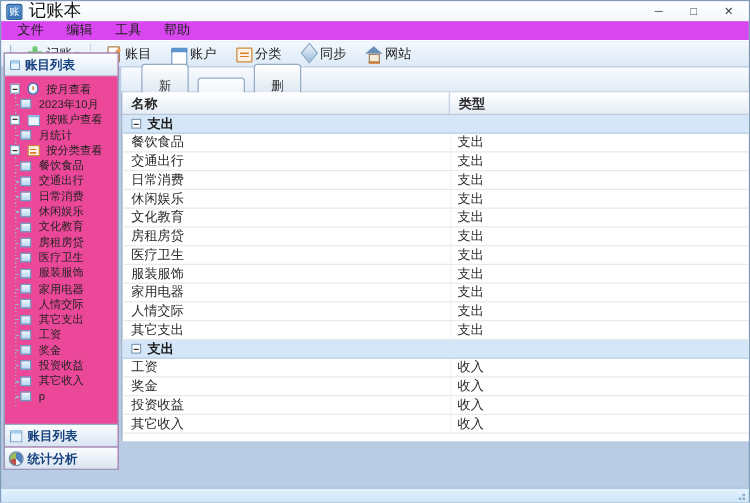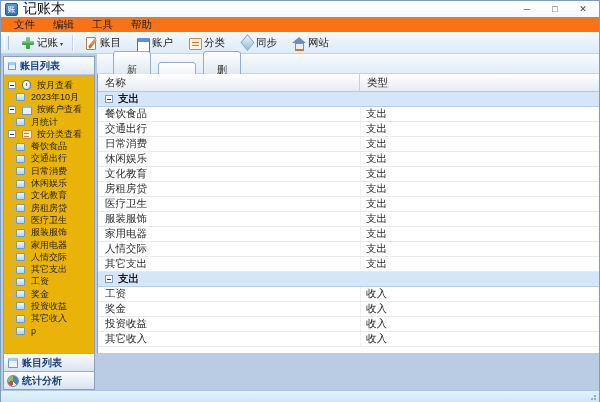--- a/index.html
+++ b/index.html
@@ -8,21 +8,21 @@
 
   
   .titlebar{position:absolute;top:0;left:0;right:0;height:16px;background:linear-gradient(#ffffff,#f4f8fc);display:flex;align-items:center;}
   .appicon{width:11px;height:11px;margin:0 5px 0 4px;background:linear-gradient(#5a93cc,#2f6fb3);border:1px solid #275f9c;border-radius:2px;color:#fff;font-size:8px;line-height:11px;text-align:center;flex:none;}
   .title{font-size:14px;color:#111;}
   .wspace{flex:1;}
   .wbtn{width:28px;height:15px;display:flex;align-items:center;justify-content:center;font-size:9px;color:#444;cursor:default;}
   .wbtn.close{margin-right:2px;}
 
   
-  .menubar{position:absolute;top:16px;left:0;right:0;height:15px;background:#f97316;display:flex;align-items:center;padding-left:4px;text-align:right;}
+  .menubar{position:absolute;top:16px;left:0;right:0;height:15px;background:#d946ef;display:flex;align-items:center;padding-left:4px;text-align:right;}
   .menu-item{font-size:10.5px;color:#222;padding:0 9px;height:15px;line-height:15px;}
 
   
   .toolbar{position:absolute;top:31px;left:0;right:0;height:22px;background:linear-gradient(#f3f8fd,#ddeaf7);border-top:1px solid #fff;border-bottom:1px solid #c2d4e8;box-sizing:border-box;display:flex;align-items:center;padding-left:2px;}
   .grip{width:3px;height:14px;border-left:1px solid #ffffff;border-right:1px solid #a9bed6;margin:0 4px 0 1px;flex:none;}
   .tool-btn{display:flex;align-items:center;gap:1px;padding:0 7px;height:20px;font-size:10.5px;color:#222;}
   .caret{font-size:6px;color:#345;margin-left:1px;}
   .tsep{width:1px;height:16px;background:#c3d4e6;border-right:1px solid #fff;margin:0 2px;flex:none;}
 
   
@@ -46,21 +46,21 @@
   .puzzle-icon::before{content:'';position:absolute;left:1px;top:3px;width:9px;height:7px;background:linear-gradient(#8cc978,#4e9a3c);border:1px solid #3f8030;border-radius:1px;}
   .puzzle-icon::after{content:'';position:absolute;left:4px;top:0;width:3px;height:3px;border-radius:50%;background:#6ab353;border:1px solid #3f8030;}
   .clock-icon::before{content:'';position:absolute;inset:0;border-radius:50%;background:radial-gradient(circle at 35% 30%,#ffffff 40%,#cfe4f4 75%);border:1px solid #3a76b4;box-sizing:border-box;}
   .clock-icon::after{content:'';position:absolute;left:4px;top:3px;width:1px;height:3px;background:#c05818;}
   .window-icon::before{content:'';position:absolute;left:0;top:1px;width:8px;height:6px;background:#eaf4fc;border:1px solid #6f9ac2;border-top:2px solid #8fb9de;border-radius:1px;}
   .list-icon::before{content:'';position:absolute;left:0;top:1px;width:8px;height:7px;background:#fdf2e4;border:1px solid #cc8a3e;border-radius:1px;}
   .list-icon::after{content:'';position:absolute;left:2px;top:4px;width:5px;height:4px;background:repeating-linear-gradient(to bottom,#d97b2e 0 1px,transparent 1px 3px);}
   .box-icon::before{content:'';position:absolute;left:0;top:1px;width:7px;height:6px;background:linear-gradient(#f0f8fd,#b4d6ee);border:1px solid #6f9ac2;border-radius:1px;}
 
   
-  .sidebar{position:absolute;left:2px;top:55px;width:92px;height:334px;background:#eab308;border:1px solid #8ca0bc;box-sizing:border-box;display:flex;flex-direction:column;}
+  .sidebar{position:absolute;left:2px;top:41px;width:92px;height:334px;background:#ec4899;border:1px solid #8ca0bc;box-sizing:border-box;display:flex;flex-direction:column;}
   .sb-header{height:17px;flex:none;background:linear-gradient(#fcfeff,#ddeaf6);border-bottom:1px solid #b9c9da;display:flex;align-items:center;gap:3px;padding-left:3px;font-size:10px;font-weight:bold;color:#17427e;}
   .tree{flex:1;overflow:hidden;position:relative;padding-top:4px;font-size:9px;color:#222;}
   .spine{position:absolute;left:8px;top:8px;bottom:14px;width:1px;background:repeating-linear-gradient(to bottom,#9eb0c2 0 1px,transparent 1px 3px);}
   .trow{height:12.3px;display:flex;align-items:center;gap:6px;position:relative;white-space:nowrap;}
   .trow.lvl0{padding-left:4px;}
   .trow.lvl1{padding-left:12px;text-align:right;}
   .trow.lvl1::before{content:'';position:absolute;left:9px;top:6px;width:12px;border-top:1px dotted #9eb0c2;}
   .xbox{width:8px;height:8px;box-sizing:border-box;background:#fff;border:1px solid #7e9cba;position:relative;flex:none;z-index:1;}
   .xbox::after{content:'';position:absolute;left:1px;top:2.5px;width:4px;height:1px;background:#333;}
   .tlabel{overflow:hidden;}
@@ -68,21 +68,21 @@
   .sb-nav-btn{height:18px;box-sizing:border-box;border-top:1px solid #96aec8;background:linear-gradient(#fafcfe,#d8e4f1);display:flex;align-items:center;gap:3px;padding-left:3px;font-size:10px;font-weight:bold;color:#17427e;}
 
   
   .cmdbar{position:absolute;left:96px;top:53px;right:0;height:20px;background:linear-gradient(#f8fbfe,#e2ecf7);border-bottom:1px solid #c6d6e8;box-sizing:border-box;display:flex;align-items:center;gap:7px;padding-left:16px;}
   .cmd-btn{width:38px;height:15px;font-size:10px;line-height:11px;color:#333;background:linear-gradient(#ffffff,#dce6f1);border:1px solid #96abc6;border-radius:3px;padding:12px;font-family:Liberation Serif, serif;}
   .cmd-btn.accent{color:#9c5a28;margin-top:23px;}
 
   
   .table{position:absolute;left:96px;top:73px;right:0;height:279px;background:#fff;border-left:1px solid #8ca0bc;box-sizing:border-box;font-size:10.5px;color:#2b2b2b;}
   .thead{height:18px;display:flex;background:linear-gradient(#ffffff,#e4ecf5);border-bottom:1px solid #b9c7d8;box-sizing:border-box;}
-  .th{display:flex;align-items:center;padding-left:7px;box-sizing:border-box;}
+  .th{display:flex;align-items:center;padding-left:7px;box-sizing:border-box;font-weight:bold;}
   .th.c1{width:262px;border-right:1px solid #c3d2e2;}
   .th.c2{flex:1;}
   .tr{height:15px;display:flex;align-items:center;box-sizing:border-box;border-bottom:1px solid #e9e9e9;}
   .tr .td{display:flex;align-items:center;height:100%;box-sizing:border-box;}
   .td.c1{width:262px;padding-left:7px;}
   .td.c2{flex:1;padding-left:5px;border-left:1px solid #eef2f7;}
   .tr.group{background:#d4e6f7;border-bottom:1px solid #b7cfe6;font-weight:bold;color:#1a1a1a;padding-left:7px;gap:5px;}
   .tr.group .xbox{background:#fff;}
 
   

